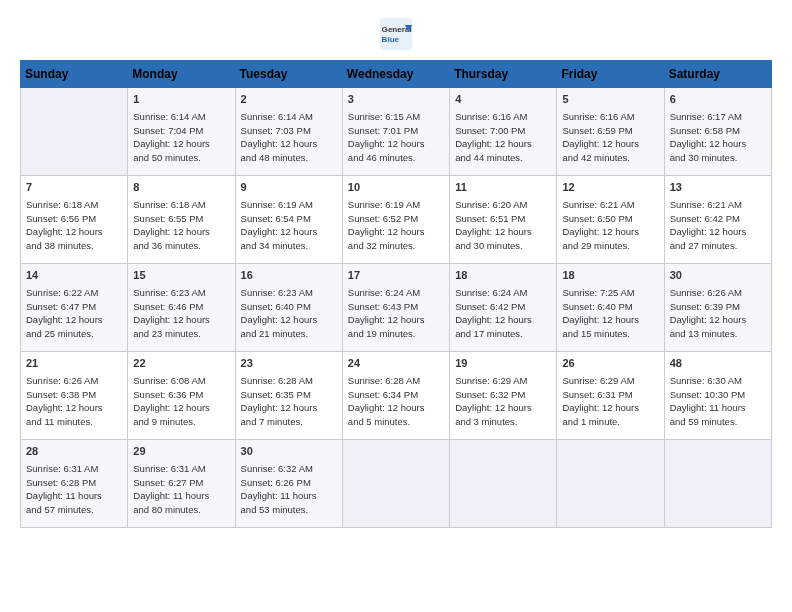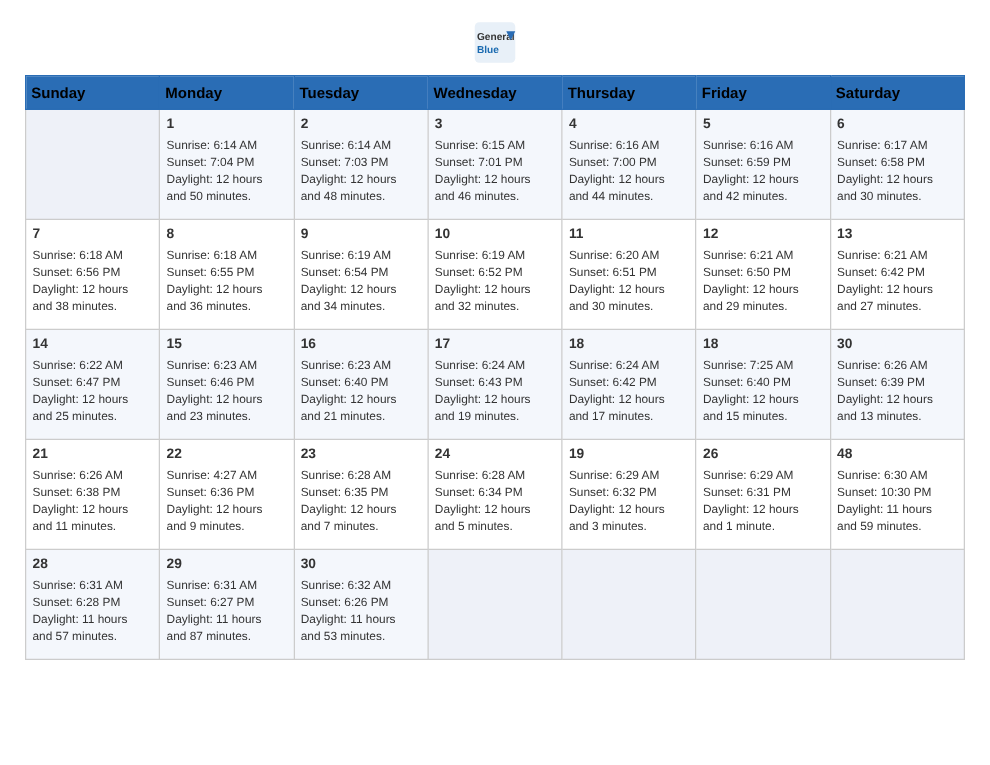--- a/index.html
+++ b/index.html
@@ -132,30 +132,30 @@
         <td><span class="day-num">14</span><span>Sunrise: 6:22 AM</span><br><span>Sunset: 6:47 PM</span><br><span>Daylight: 12 hours</span><br><span>and 25 minutes.</span></td>
         <td><span class="day-num">15</span><span>Sunrise: 6:23 AM</span><br><span>Sunset: 6:46 PM</span><br><span>Daylight: 12 hours</span><br><span>and 23 minutes.</span></td>
         <td><span class="day-num">16</span><span>Sunrise: 6:23 AM</span><br><span>Sunset: 6:40 PM</span><br><span>Daylight: 12 hours</span><br><span>and 21 minutes.</span></td>
         <td><span class="day-num">17</span><span>Sunrise: 6:24 AM</span><br><span>Sunset: 6:43 PM</span><br><span>Daylight: 12 hours</span><br><span>and 19 minutes.</span></td>
         <td><span class="day-num">18</span><span>Sunrise: 6:24 AM</span><br><span>Sunset: 6:42 PM</span><br><span>Daylight: 12 hours</span><br><span>and 17 minutes.</span></td>
         <td><span class="day-num">18</span><span>Sunrise: 7:25 AM</span><br><span>Sunset: 6:40 PM</span><br><span>Daylight: 12 hours</span><br><span>and 15 minutes.</span></td>
         <td><span class="day-num">30</span><span>Sunrise: 6:26 AM</span><br><span>Sunset: 6:39 PM</span><br><span>Daylight: 12 hours</span><br><span>and 13 minutes.</span></td>
       </tr>
       <tr>
         <td><span class="day-num">21</span><span>Sunrise: 6:26 AM</span><br><span>Sunset: 6:38 PM</span><br><span>Daylight: 12 hours</span><br><span>and 11 minutes.</span></td>
-        <td><span class="day-num">22</span><span>Sunrise: 4:27 AM</span><br><span>Sunset: 6:36 PM</span><br><span>Daylight: 12 hours</span><br><span>and 9 minutes.</span></td>
+        <td><span class="day-num">22</span><span>Sunrise: 6:08 AM</span><br><span>Sunset: 6:36 PM</span><br><span>Daylight: 12 hours</span><br><span>and 9 minutes.</span></td>
         <td><span class="day-num">23</span><span>Sunrise: 6:28 AM</span><br><span>Sunset: 6:35 PM</span><br><span>Daylight: 12 hours</span><br><span>and 7 minutes.</span></td>
         <td><span class="day-num">24</span><span>Sunrise: 6:28 AM</span><br><span>Sunset: 6:34 PM</span><br><span>Daylight: 12 hours</span><br><span>and 5 minutes.</span></td>
         <td><span class="day-num">19</span><span>Sunrise: 6:29 AM</span><br><span>Sunset: 6:32 PM</span><br><span>Daylight: 12 hours</span><br><span>and 3 minutes.</span></td>
         <td><span class="day-num">26</span><span>Sunrise: 6:29 AM</span><br><span>Sunset: 6:31 PM</span><br><span>Daylight: 12 hours</span><br><span>and 1 minute.</span></td>
         <td><span class="day-num">48</span><span>Sunrise: 6:30 AM</span><br><span>Sunset: 10:30 PM</span><br><span>Daylight: 11 hours</span><br><span>and 59 minutes.</span></td>
       </tr>
       <tr>
         <td><span class="day-num">28</span><span>Sunrise: 6:31 AM</span><br><span>Sunset: 6:28 PM</span><br><span>Daylight: 11 hours</span><br><span>and 57 minutes.</span></td>
-        <td><span class="day-num">29</span><span>Sunrise: 6:31 AM</span><br><span>Sunset: 6:27 PM</span><br><span>Daylight: 11 hours</span><br><span>and 87 minutes.</span></td>
+        <td><span class="day-num">29</span><span>Sunrise: 6:31 AM</span><br><span>Sunset: 6:27 PM</span><br><span>Daylight: 11 hours</span><br><span>and 80 minutes.</span></td>
         <td><span class="day-num">30</span><span>Sunrise: 6:32 AM</span><br><span>Sunset: 6:26 PM</span><br><span>Daylight: 11 hours</span><br><span>and 53 minutes.</span></td>
         <td class="empty"></td>
         <td class="empty"></td>
         <td class="empty"></td>
         <td class="empty"></td>
       </tr>
     </tbody>
 </table>
 
 </body></html>

